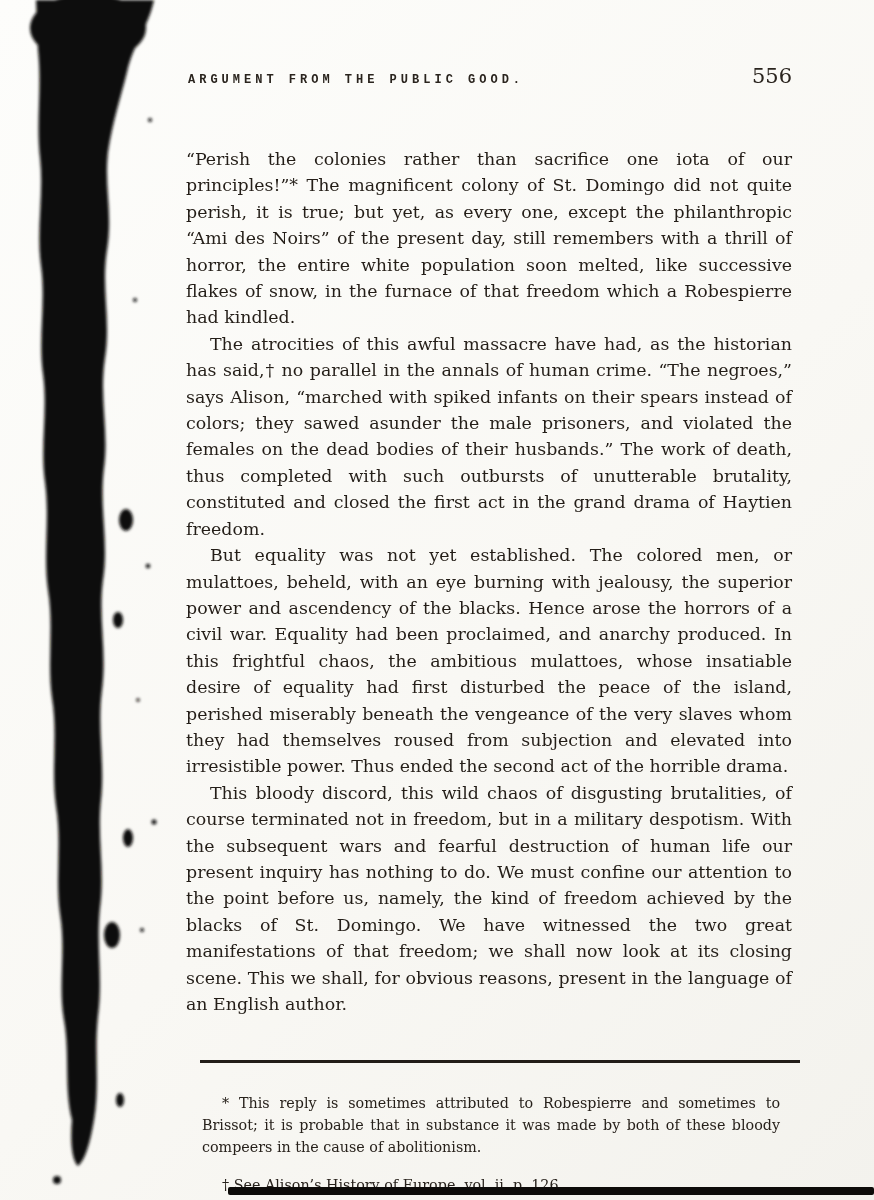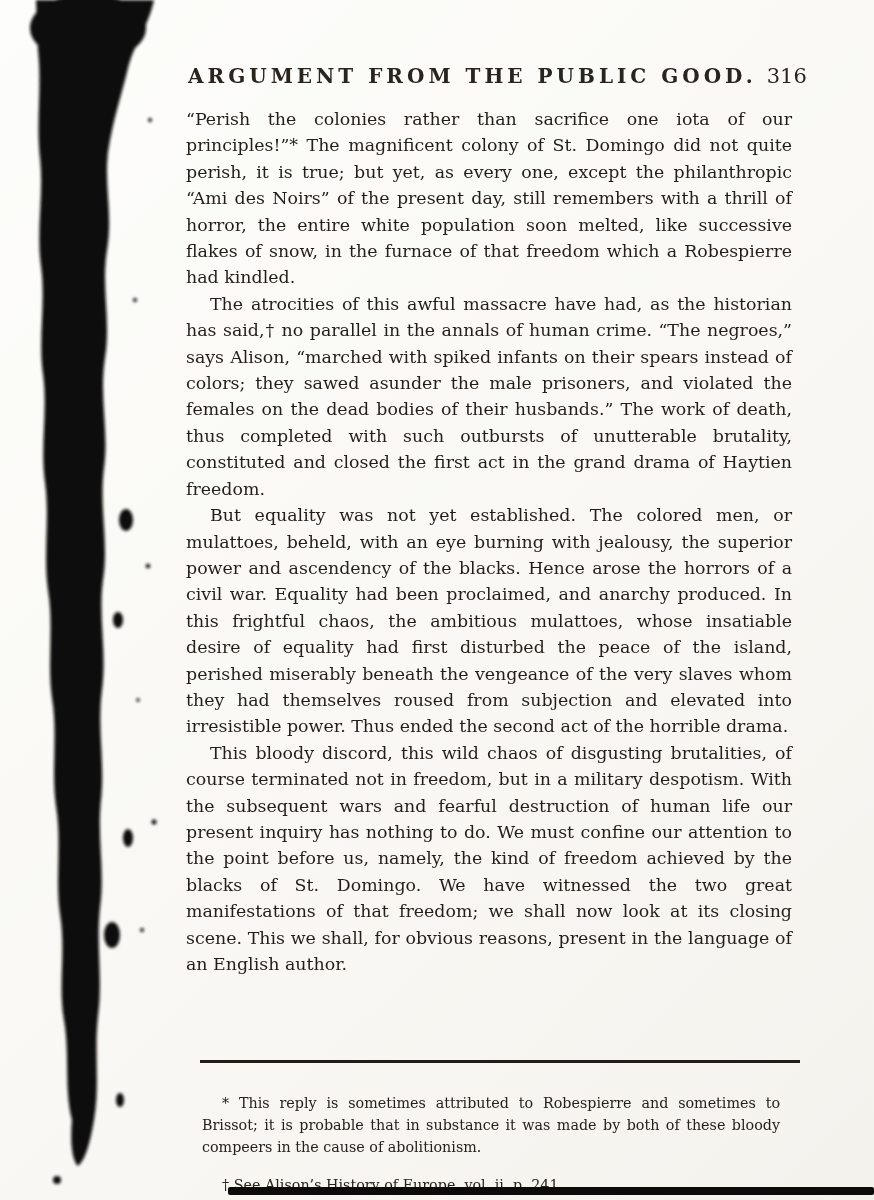--- a/index.html
+++ b/index.html
@@ -20,44 +20,45 @@
   }
   .page-header {
     position: absolute;
     top: 64px; left: 188px;
     width: 604px;
     display: flex;
     align-items: baseline;
   }
   .running-title {
     flex: 1;
-    text-align: right;
-    font-size: 20px;
+    text-align: left;
+    font-size: 12px;
     font-weight: 700;
     letter-spacing: 4px;
     color: #2a241e;
     white-space: nowrap;
+    font-family: Liberation Mono, monospace;
   }
   .page-number {
     font-size: 21px;
     font-weight: 400;
     color: #2a241e;
     padding-left: 10px;
   }
   .body-text {
     position: absolute;
     top: 106px; left: 186px;
     width: 606px;
     font-size: 17.4px;
     line-height: 26.4px;
     text-align: justify;
     color: #241e18;
   }
   .body-text p { margin: 0; text-indent: 24px; }
-  .body-text p.no-indent { text-indent: 0; }
+  .body-text p.no-indent { text-indent: 0; margin-top: 40px; }
   .footnote-rule {
     position: absolute;
     top: 1060px; left: 200px;
     width: 600px;
     height: 0;
     border-top: 3px solid #221d18;
   }
   .footnotes {
     position: absolute;
     top: 1076px; left: 186px;
@@ -123,32 +124,32 @@
       <circle cx="154" cy="822" r="2.5"></circle>
       <circle cx="142" cy="930" r="2"></circle>
       <circle cx="57" cy="1180" r="4"></circle>
       <circle cx="135" cy="300" r="2"></circle>
       <circle cx="138" cy="700" r="1.8"></circle>
     </g>
   </svg>
 
   <div class="page-header">
     <div class="running-title">ARGUMENT FROM THE PUBLIC GOOD.</div>
-    <div class="page-number">316</div>
+    <div class="page-number">556</div>
   </div>
 
   <div class="body-text">
     <p class="no-indent">“Perish the colonies rather than sacrifice one iota of our principles!”*  The magnificent colony of St. Domingo did not quite perish, it is true; but yet, as every one, except the philanthropic “Ami des Noirs” of the present day, still remembers with a thrill of horror, the entire white population soon melted, like successive flakes of snow, in the furnace of that freedom which a Robespierre had kindled.</p>
     <p>The atrocities of this awful massacre have had, as the historian has said,† no parallel in the annals of human crime.  “The negroes,” says Alison, “marched with spiked infants on their spears instead of colors; they sawed asunder the male prisoners, and violated the females on the dead bodies of their husbands.”  The work of death, thus completed with such outbursts of unutterable brutality, constituted and closed the first act in the grand drama of Haytien freedom.</p>
     <p>But equality was not yet established.  The colored men, or mulattoes, beheld, with an eye burning with jealousy, the superior power and ascendency of the blacks.  Hence arose the horrors of a civil war.  Equality had been proclaimed, and anarchy produced.  In this frightful chaos, the ambitious mulattoes, whose insatiable desire of equality had first disturbed the peace of the island, perished miserably beneath the vengeance of the very slaves whom they had themselves roused from subjection and elevated into irresistible power.  Thus ended the second act of the horrible drama.</p>
     <p>This bloody discord, this wild chaos of disgusting brutalities, of course terminated not in freedom, but in a military despotism.  With the subsequent wars and fearful destruction of human life our present inquiry has nothing to do.  We must confine our attention to the point before us, namely, the kind of freedom achieved by the blacks of St. Domingo.  We have witnessed the two great manifestations of that freedom; we shall now look at its closing scene.  This we shall, for obvious reasons, present in the language of an English author.</p>
   </div>
 
   <div class="footnote-rule"></div>
 
   <div class="footnotes">
     <p><span>*</span> <span>This reply is sometimes attributed to Robespierre and sometimes to Brissot; it is probable that in substance it was made by both of these bloody compeers in the cause of abolitionism.</span></p>
-    <p><span>†</span> <span>See Alison’s History of Europe, vol. ii. p. 241.</span></p>
+    <p><span>†</span> <span>See Alison’s History of Europe, vol. ii. p. 126.</span></p>
   </div>
 
   <div class="bottom-scan-bar"></div>
 
 </div>
 
 </body></html>

